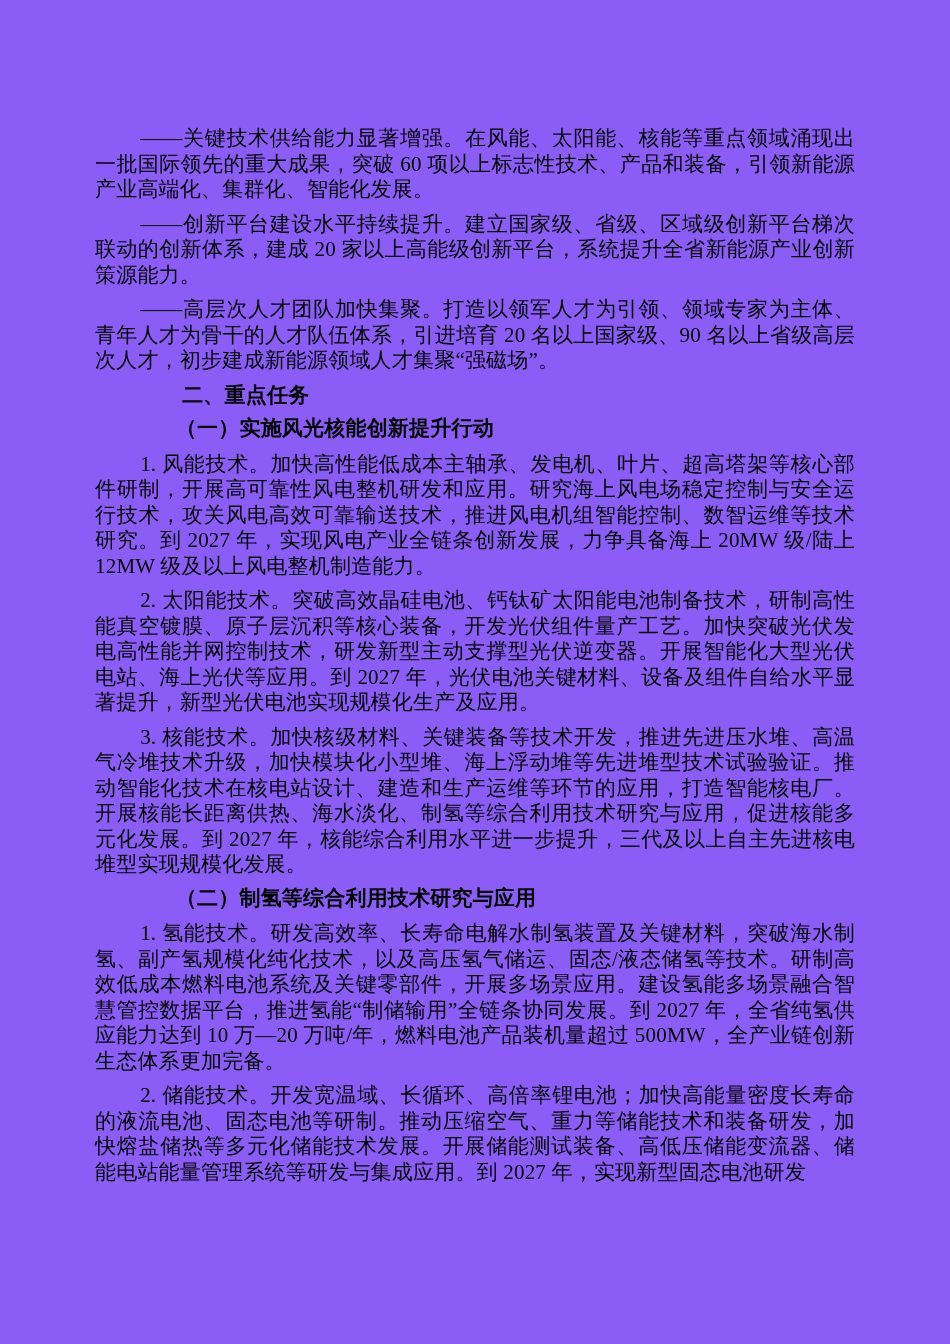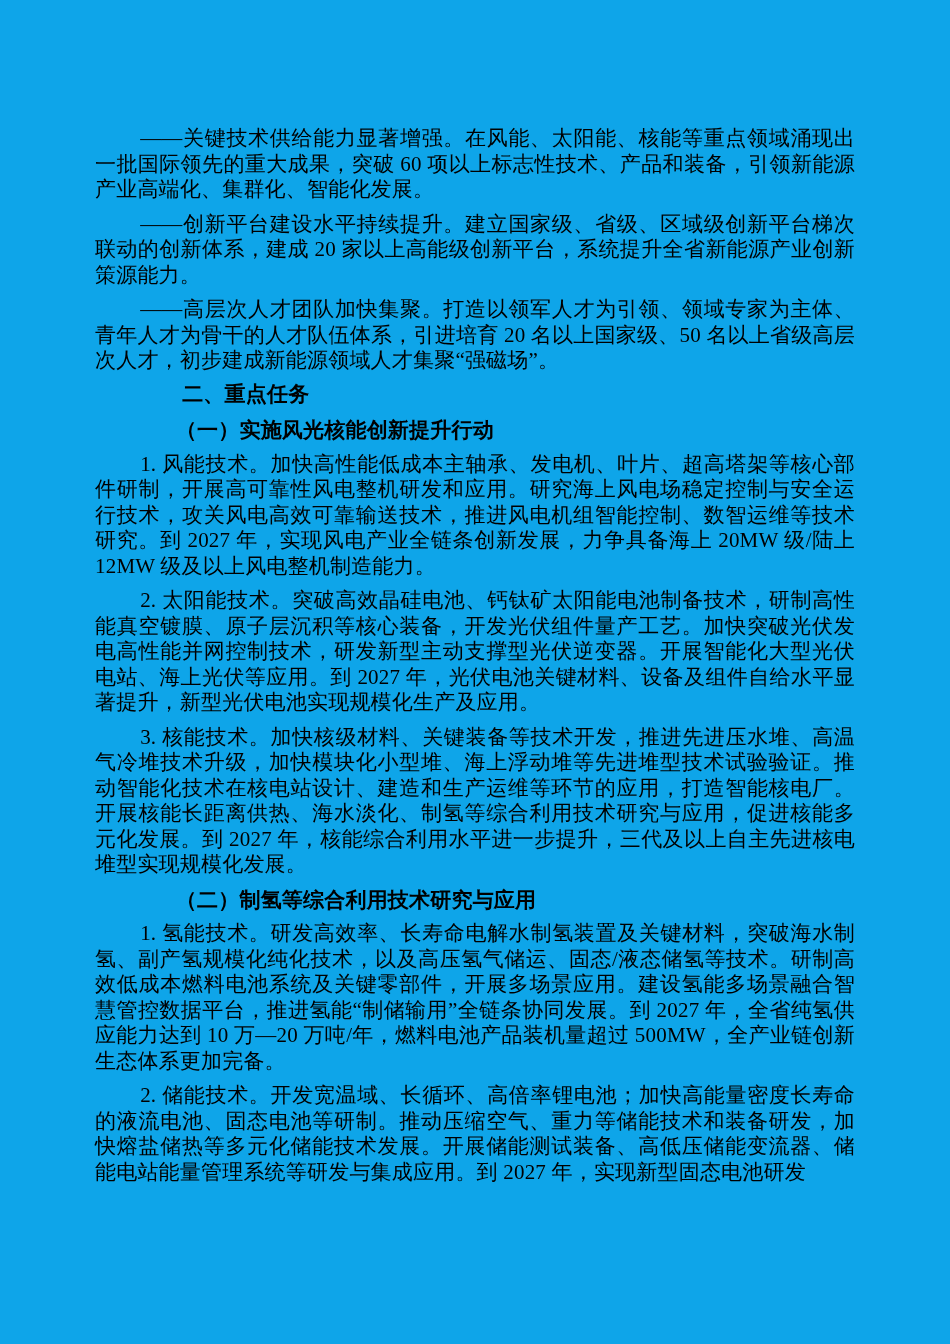--- a/index.html
+++ b/index.html
@@ -12,56 +12,56 @@
     height: 1344px;
     overflow: hidden;
     color: #000000;
     font-family: "Liberation Serif", "DejaVu Serif", serif;
   }
   .page {
     box-sizing: border-box;
     width: 950px;
     height: 1344px;
     padding: 117px 95px 40px 95px;
-    background: #0ea5e9;
+    background: #8b5cf6;
   }
   .page p {
     margin: 9px 0;
     font-size: 21px;
     line-height: 25.5px;
     text-align: justify;
     letter-spacing: 0.2px;
   }
   
   .para-dash,
   .para-num {
     text-indent: 2.15em;
   }
   
   .heading-1 {
     text-indent: 4.15em;
     font-weight: bold;
-    font-family: Liberation Mono, monospace;
+    font-family: Liberation Serif, serif;
     font-size: 21.5px;
   }
   
   .heading-2 {
     text-indent: 3.85em;
     font-weight: bold;
-    font-family: Liberation Sans, sans-serif;
+    font-family: Liberation Mono, monospace;
     font-size: 21.5px;
   }
 </style>
 </head>
 <body>
 
 <div class="page">
   <p class="para-dash">——关键技术供给能力显著增强。在风能、太阳能、核能等重点领域涌现出一批国际领先的重大成果，突破 60 项以上标志性技术、产品和装备，引领新能源产业高端化、集群化、智能化发展。</p>
   <p class="para-dash">——创新平台建设水平持续提升。建立国家级、省级、区域级创新平台梯次联动的创新体系，建成 20 家以上高能级创新平台，系统提升全省新能源产业创新策源能力。</p>
-  <p class="para-dash">——高层次人才团队加快集聚。打造以领军人才为引领、领域专家为主体、青年人才为骨干的人才队伍体系，引进培育 20 名以上国家级、50 名以上省级高层次人才，初步建成新能源领域人才集聚“强磁场”。</p>
+  <p class="para-dash">——高层次人才团队加快集聚。打造以领军人才为引领、领域专家为主体、青年人才为骨干的人才队伍体系，引进培育 20 名以上国家级、90 名以上省级高层次人才，初步建成新能源领域人才集聚“强磁场”。</p>
   <p class="heading-1">二、重点任务</p>
   <p class="heading-2">（一）实施风光核能创新提升行动</p>
   <p class="para-num">1. 风能技术。加快高性能低成本主轴承、发电机、叶片、超高塔架等核心部件研制，开展高可靠性风电整机研发和应用。研究海上风电场稳定控制与安全运行技术，攻关风电高效可靠输送技术，推进风电机组智能控制、数智运维等技术研究。到 2027 年，实现风电产业全链条创新发展，力争具备海上 20MW 级/陆上 12MW 级及以上风电整机制造能力。</p>
   <p class="para-num">2. 太阳能技术。突破高效晶硅电池、钙钛矿太阳能电池制备技术，研制高性能真空镀膜、原子层沉积等核心装备，开发光伏组件量产工艺。加快突破光伏发电高性能并网控制技术，研发新型主动支撑型光伏逆变器。开展智能化大型光伏电站、海上光伏等应用。到 2027 年，光伏电池关键材料、设备及组件自给水平显著提升，新型光伏电池实现规模化生产及应用。</p>
   <p class="para-num">3. 核能技术。加快核级材料、关键装备等技术开发，推进先进压水堆、高温气冷堆技术升级，加快模块化小型堆、海上浮动堆等先进堆型技术试验验证。推动智能化技术在核电站设计、建造和生产运维等环节的应用，打造智能核电厂。开展核能长距离供热、海水淡化、制氢等综合利用技术研究与应用，促进核能多元化发展。到 2027 年，核能综合利用水平进一步提升，三代及以上自主先进核电堆型实现规模化发展。</p>
   <p class="heading-2">（二）制氢等综合利用技术研究与应用</p>
   <p class="para-num">1. 氢能技术。研发高效率、长寿命电解水制氢装置及关键材料，突破海水制氢、副产氢规模化纯化技术，以及高压氢气储运、固态/液态储氢等技术。研制高效低成本燃料电池系统及关键零部件，开展多场景应用。建设氢能多场景融合智慧管控数据平台，推进氢能“制储输用”全链条协同发展。到 2027 年，全省纯氢供应能力达到 10 万—20 万吨/年，燃料电池产品装机量超过 500MW，全产业链创新生态体系更加完备。</p>
   <p class="para-num">2. 储能技术。开发宽温域、长循环、高倍率锂电池；加快高能量密度长寿命的液流电池、固态电池等研制。推动压缩空气、重力等储能技术和装备研发，加快熔盐储热等多元化储能技术发展。开展储能测试装备、高低压储能变流器、储能电站能量管理系统等研发与集成应用。到 2027 年，实现新型固态电池研发</p>
 </div>
 

